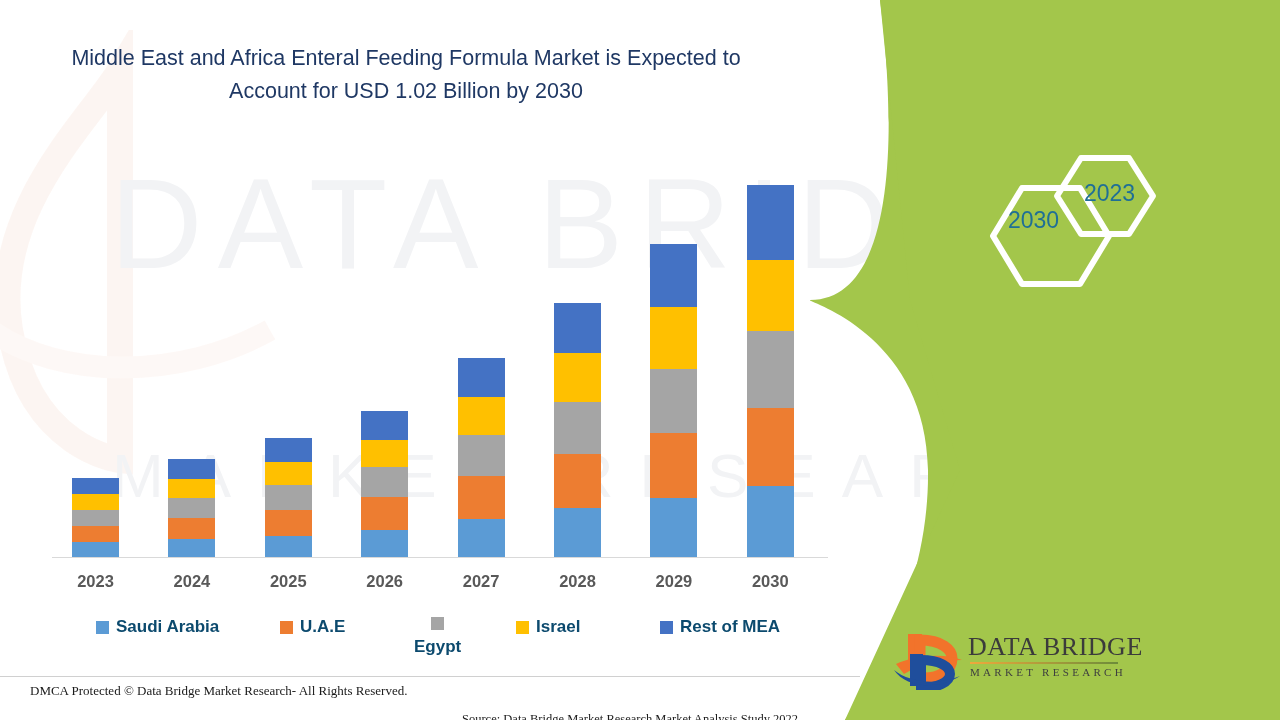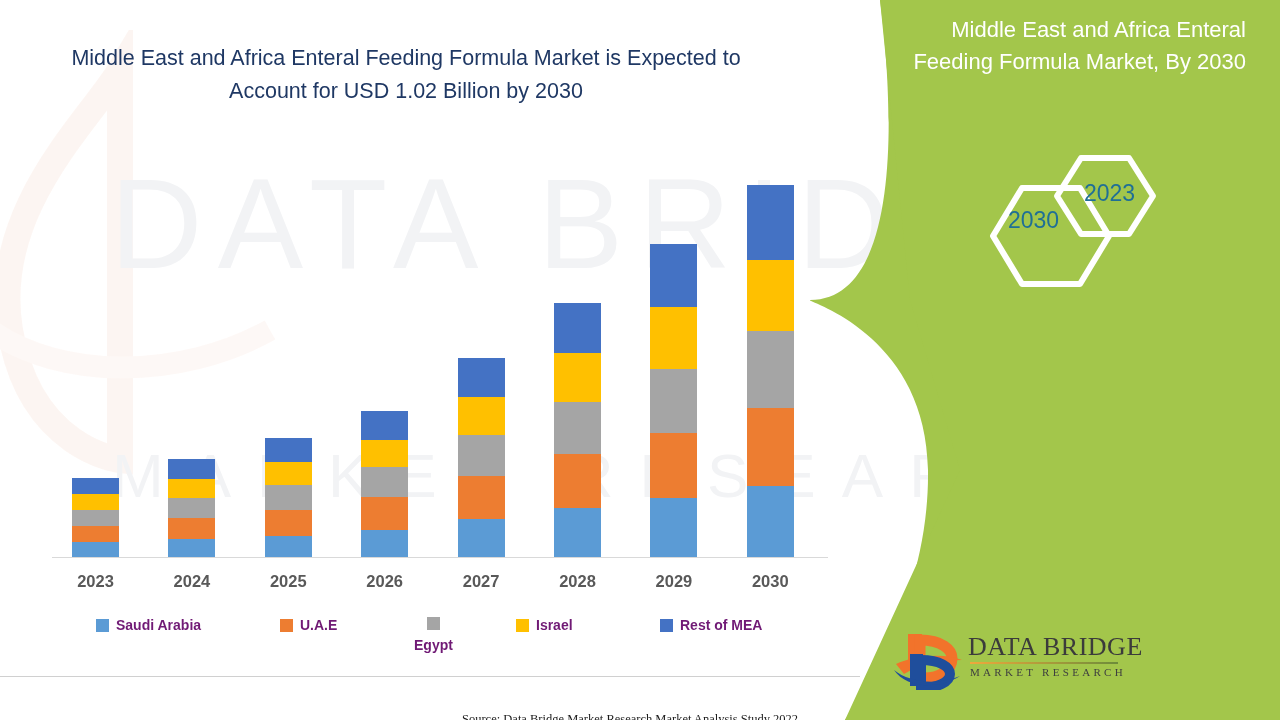--- a/index.html
+++ b/index.html
@@ -58,21 +58,21 @@
     color:#595959; font-size:16.5px; font-weight:bold;
     font-family:"Liberation Sans", sans-serif;
   }
 
   
   .legend {
     position:absolute; left:96px; top:617px; width:700px; height:24px;
   }
   .legend-item { position:absolute; display:flex; align-items:center; gap:7px; }
   .swatch { width:13px; height:13px; display:block; }
-  .legend-label { color:#701a75; font-size:14px; font-weight:bold; white-space:nowrap; }
+  .legend-label { color:#0c4a6e; font-size:17px; font-weight:bold; white-space:nowrap; }
 
   
   .footer-rule { position:absolute; left:0; top:676px; width:860px; height:1px; background:#d0d0d0; }
   .footer-left {
     position:absolute; left:30px; top:683px;
     font-family:"Liberation Serif", serif; font-size:13px; color:#1a1a1a;
     white-space:nowrap;
   }
   .footer-right {
     position:absolute; left:462px; top:712px;
@@ -220,23 +220,23 @@
         <span class="swatch" style="background: rgb(255, 192, 0);"></span>
         <span class="legend-label">Israel</span>
       </div>
       <div class="legend-item" style="left: 540px; margin-left: 24px;">
         <span class="swatch" style="background: rgb(68, 114, 196);"></span>
         <span class="legend-label">Rest of MEA</span>
       </div>
     </div>
 
   <div class="footer-rule"></div>
+  <div class="footer-left">DMCA Protected © Data Bridge Market Research- All Rights Reserved.</div>
   <div class="footer-right">Source: Data Bridge Market Research Market Analysis Study 2022</div>
 
-  <div class="panel-title">Middle East and Africa Enteral Feeding Formula Market, By 2030</div>
 
   <div class="hexwrap">
     <svg viewBox="0 0 200 140" width="200" height="140">
       <polygon points="95,10 143,10 167,48 143,86 95,86 71,48" fill="none" stroke="#ffffff" stroke-width="6" stroke-linejoin="round"></polygon>
       <polygon points="36,40 94,40 123,88 94,136 36,136 7,88" fill="none" stroke="#ffffff" stroke-width="6" stroke-linejoin="round"></polygon>
     </svg>
     <div class="hex-year hex-2023">2023</div>
     <div class="hex-year hex-2030">2030</div>
   </div>
 

